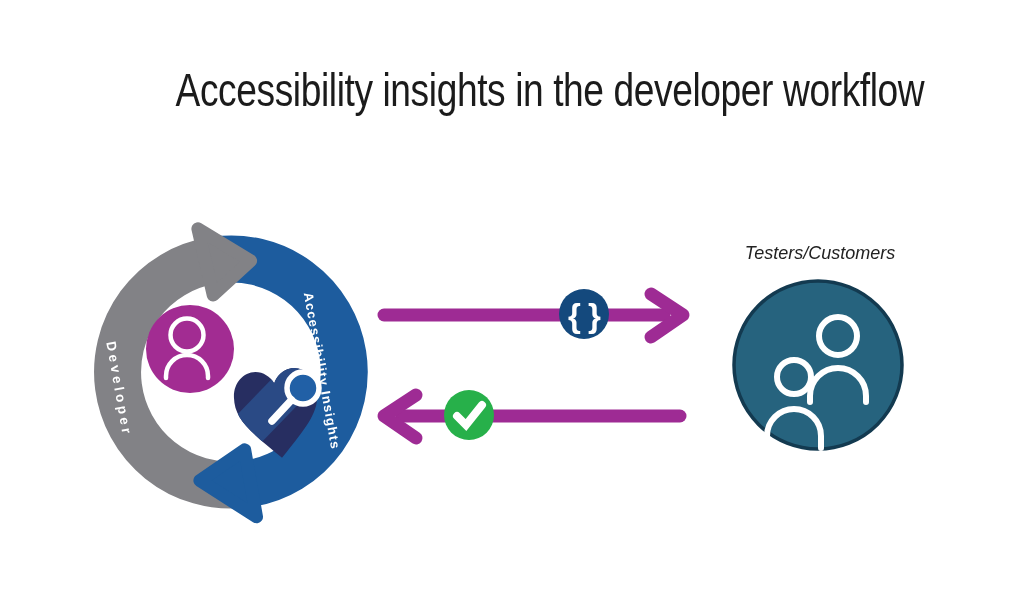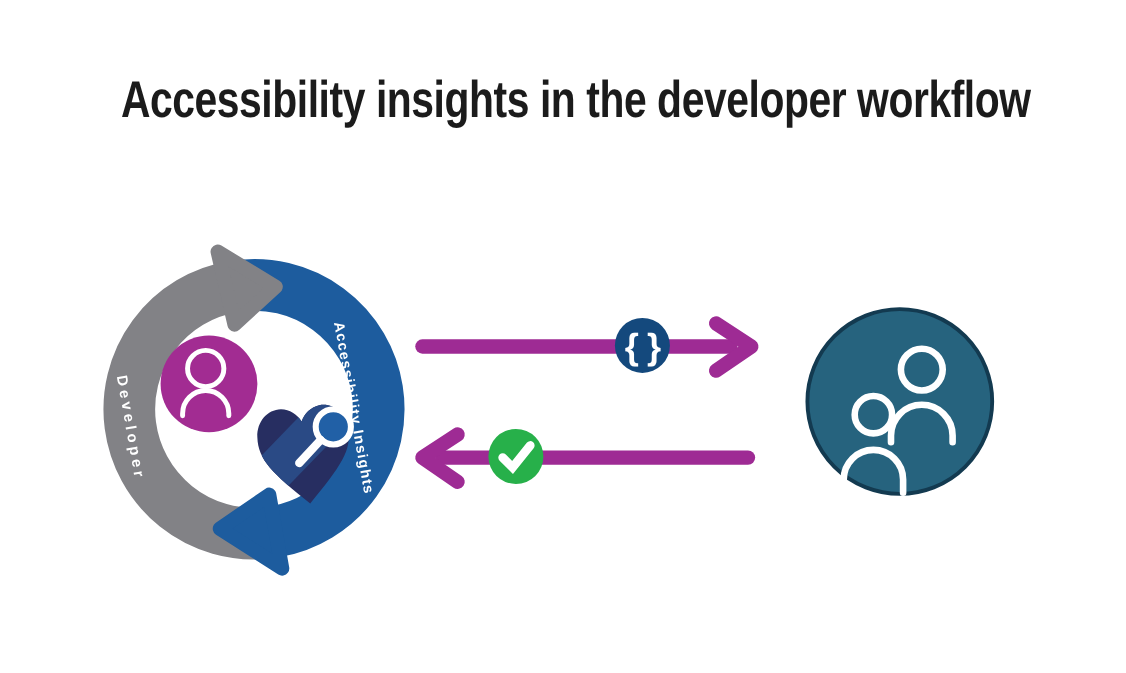--- a/index.html
+++ b/index.html
@@ -2,21 +2,21 @@
 <html style="--gray: #828286; --blue: #1D5C9E; --purple: #A22C92; --magenta: #9E2B94; --navy: #14497D; --green: #27B04A; --teal: #26637E; --teal-border: #133A50; --heart-navy: #272E61; --heart-facet: #2A4A85; --lens-blue: #2160A6; --title-color: #1B1B1B; --label-color: #222222;"><head>
 <meta charset="utf-8">
 <style>
   html,body{margin:0;padding:0;background:#ffffff;}
   .stage{
     position:relative;width:1024px;height:612px;overflow:hidden;background:#fff;
     font-family:"Liberation Sans",sans-serif;
   }
   .title{
     position:absolute;top:62px;left:0;width:1024px;text-align:right;
-    font-size:47px;font-weight:700;letter-spacing:-0.5px;color:var(--title-color,#1b1b1b);
+    font-size:47px;font-weight:400;letter-spacing:-0.5px;color:var(--title-color,#1b1b1b);
     white-space:nowrap;
   }
   .title .squeeze{display:inline-block;transform:scaleX(0.79);transform-origin:50% 50%;}
   .diagram-svg{position:absolute;left:0;top:0;width:1024px;height:612px;}
   .arc-gray{stroke:var(--gray);fill:none;stroke-width:47;}
   .arc-blue{stroke:var(--blue);fill:none;stroke-width:47;}
   .chev-gray{fill:var(--gray);stroke:var(--gray);stroke-width:13;stroke-linejoin:round;stroke-linecap:round;}
   .chev-blue{fill:var(--blue);stroke:var(--blue);stroke-width:13;stroke-linejoin:round;stroke-linecap:round;}
   .person-badge{fill:var(--purple);}
   .white-line{stroke:#ffffff;fill:none;stroke-linecap:round;}
@@ -93,14 +93,15 @@
     <g>
       <circle class="white-line" cx="838" cy="336" r="19" stroke-width="6"></circle>
       <path class="white-line" stroke-width="6" d="M810,402 L810,396 A28,28 0 0 1 866,396 L866,402"></path>
       <circle cx="794" cy="377" r="17" fill="var(--teal)" stroke="#fff" stroke-width="6"></circle>
       <path class="white-line" stroke-width="6" d="M767,448 L767,436 A27,27 0 0 1 821,436 L821,448"></path>
     </g>
   </svg>
 
   <div class="rot-label developer-label">Developer</div>
   <div class="rot-label ai-label">Accessibility Insights</div>
+  <div class="testers-label">Testers/Customers</div>
 
 </div>
 
 </body></html>

